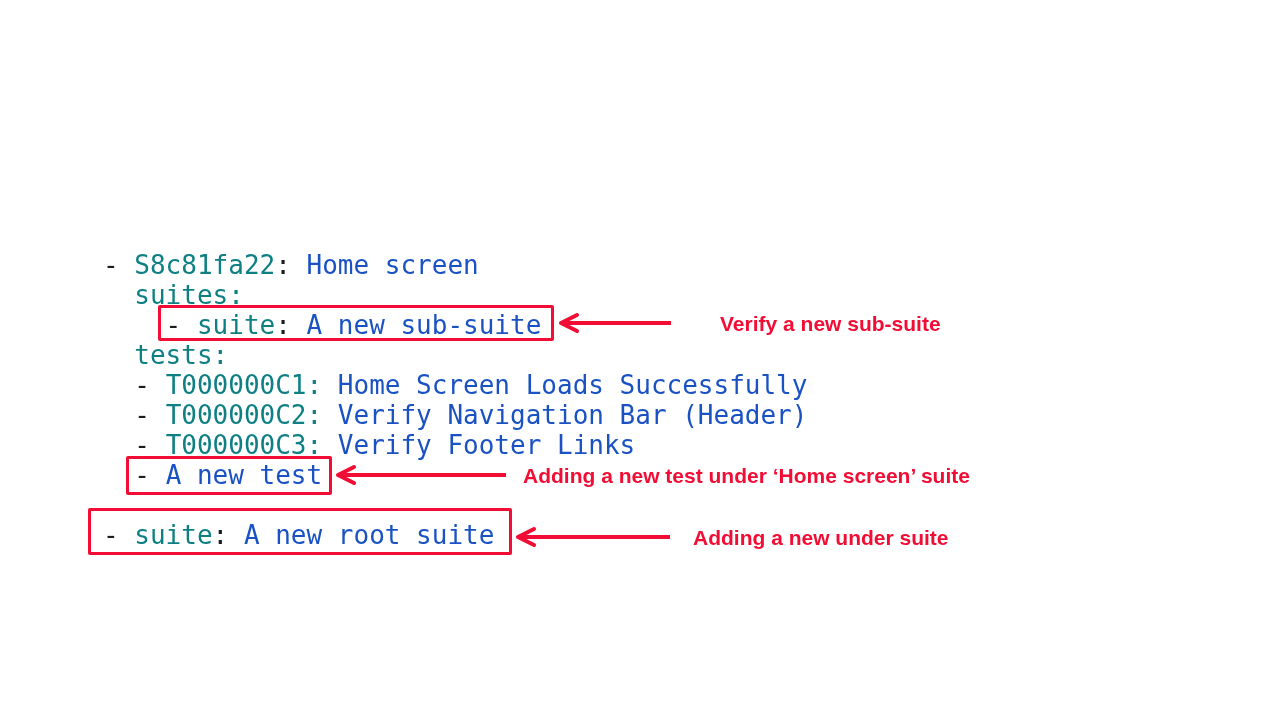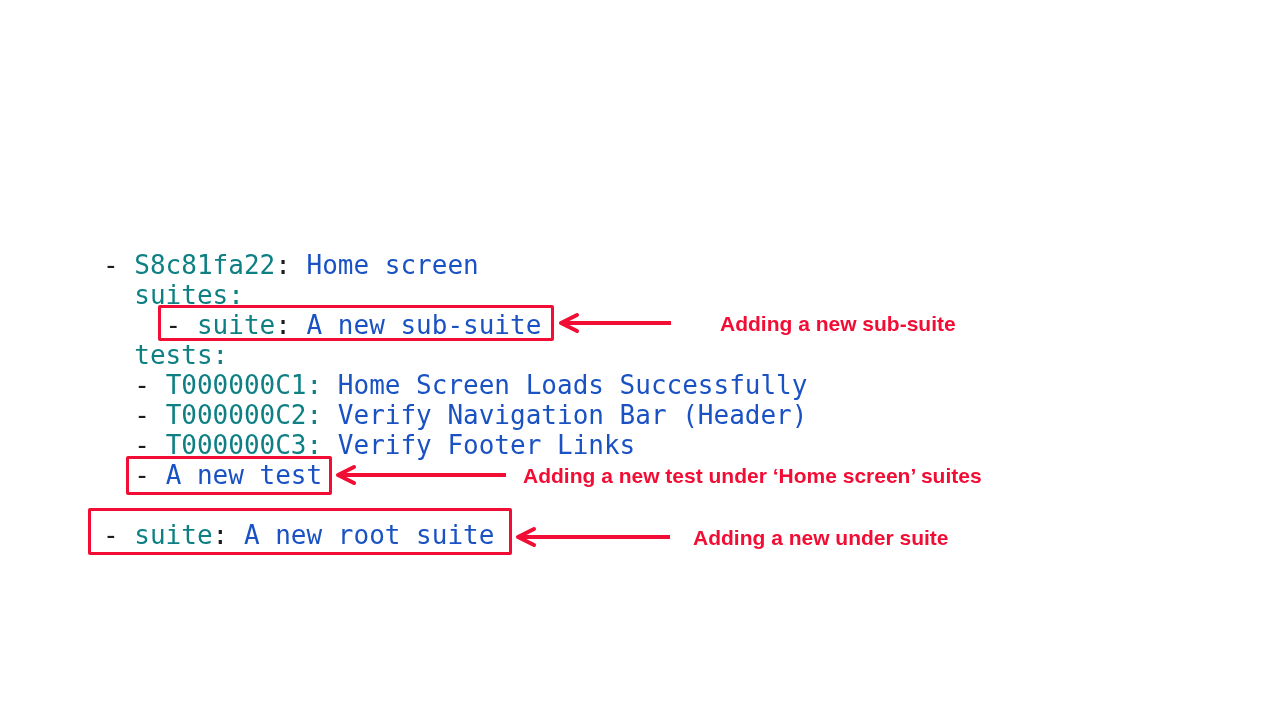--- a/index.html
+++ b/index.html
@@ -68,17 +68,17 @@
   </svg>
   <svg class="arrow a2" width="176" height="20">
     <line x1="172" y1="10" x2="7" y2="10" stroke="currentColor" stroke-width="4"></line>
     <polyline points="20,2 4,10 20,18" fill="none" stroke="currentColor" stroke-width="4" stroke-linecap="round" stroke-linejoin="round"></polyline>
   </svg>
   <svg class="arrow a3" width="160" height="20">
     <line x1="156" y1="10" x2="7" y2="10" stroke="currentColor" stroke-width="4"></line>
     <polyline points="20,2 4,10 20,18" fill="none" stroke="currentColor" stroke-width="4" stroke-linecap="round" stroke-linejoin="round"></polyline>
   </svg>
 
-  <div class="annotation l1">Adding a new sub-suite</div>
-  <div class="annotation l2">Adding a new test under ‘Home screen’ suites</div>
+  <div class="annotation l1">Verify a new sub-suite</div>
+  <div class="annotation l2">Adding a new test under ‘Home screen’ suite</div>
   <div class="annotation l3">Adding a new under suite</div>
 
 </div>
 
 </body></html>

